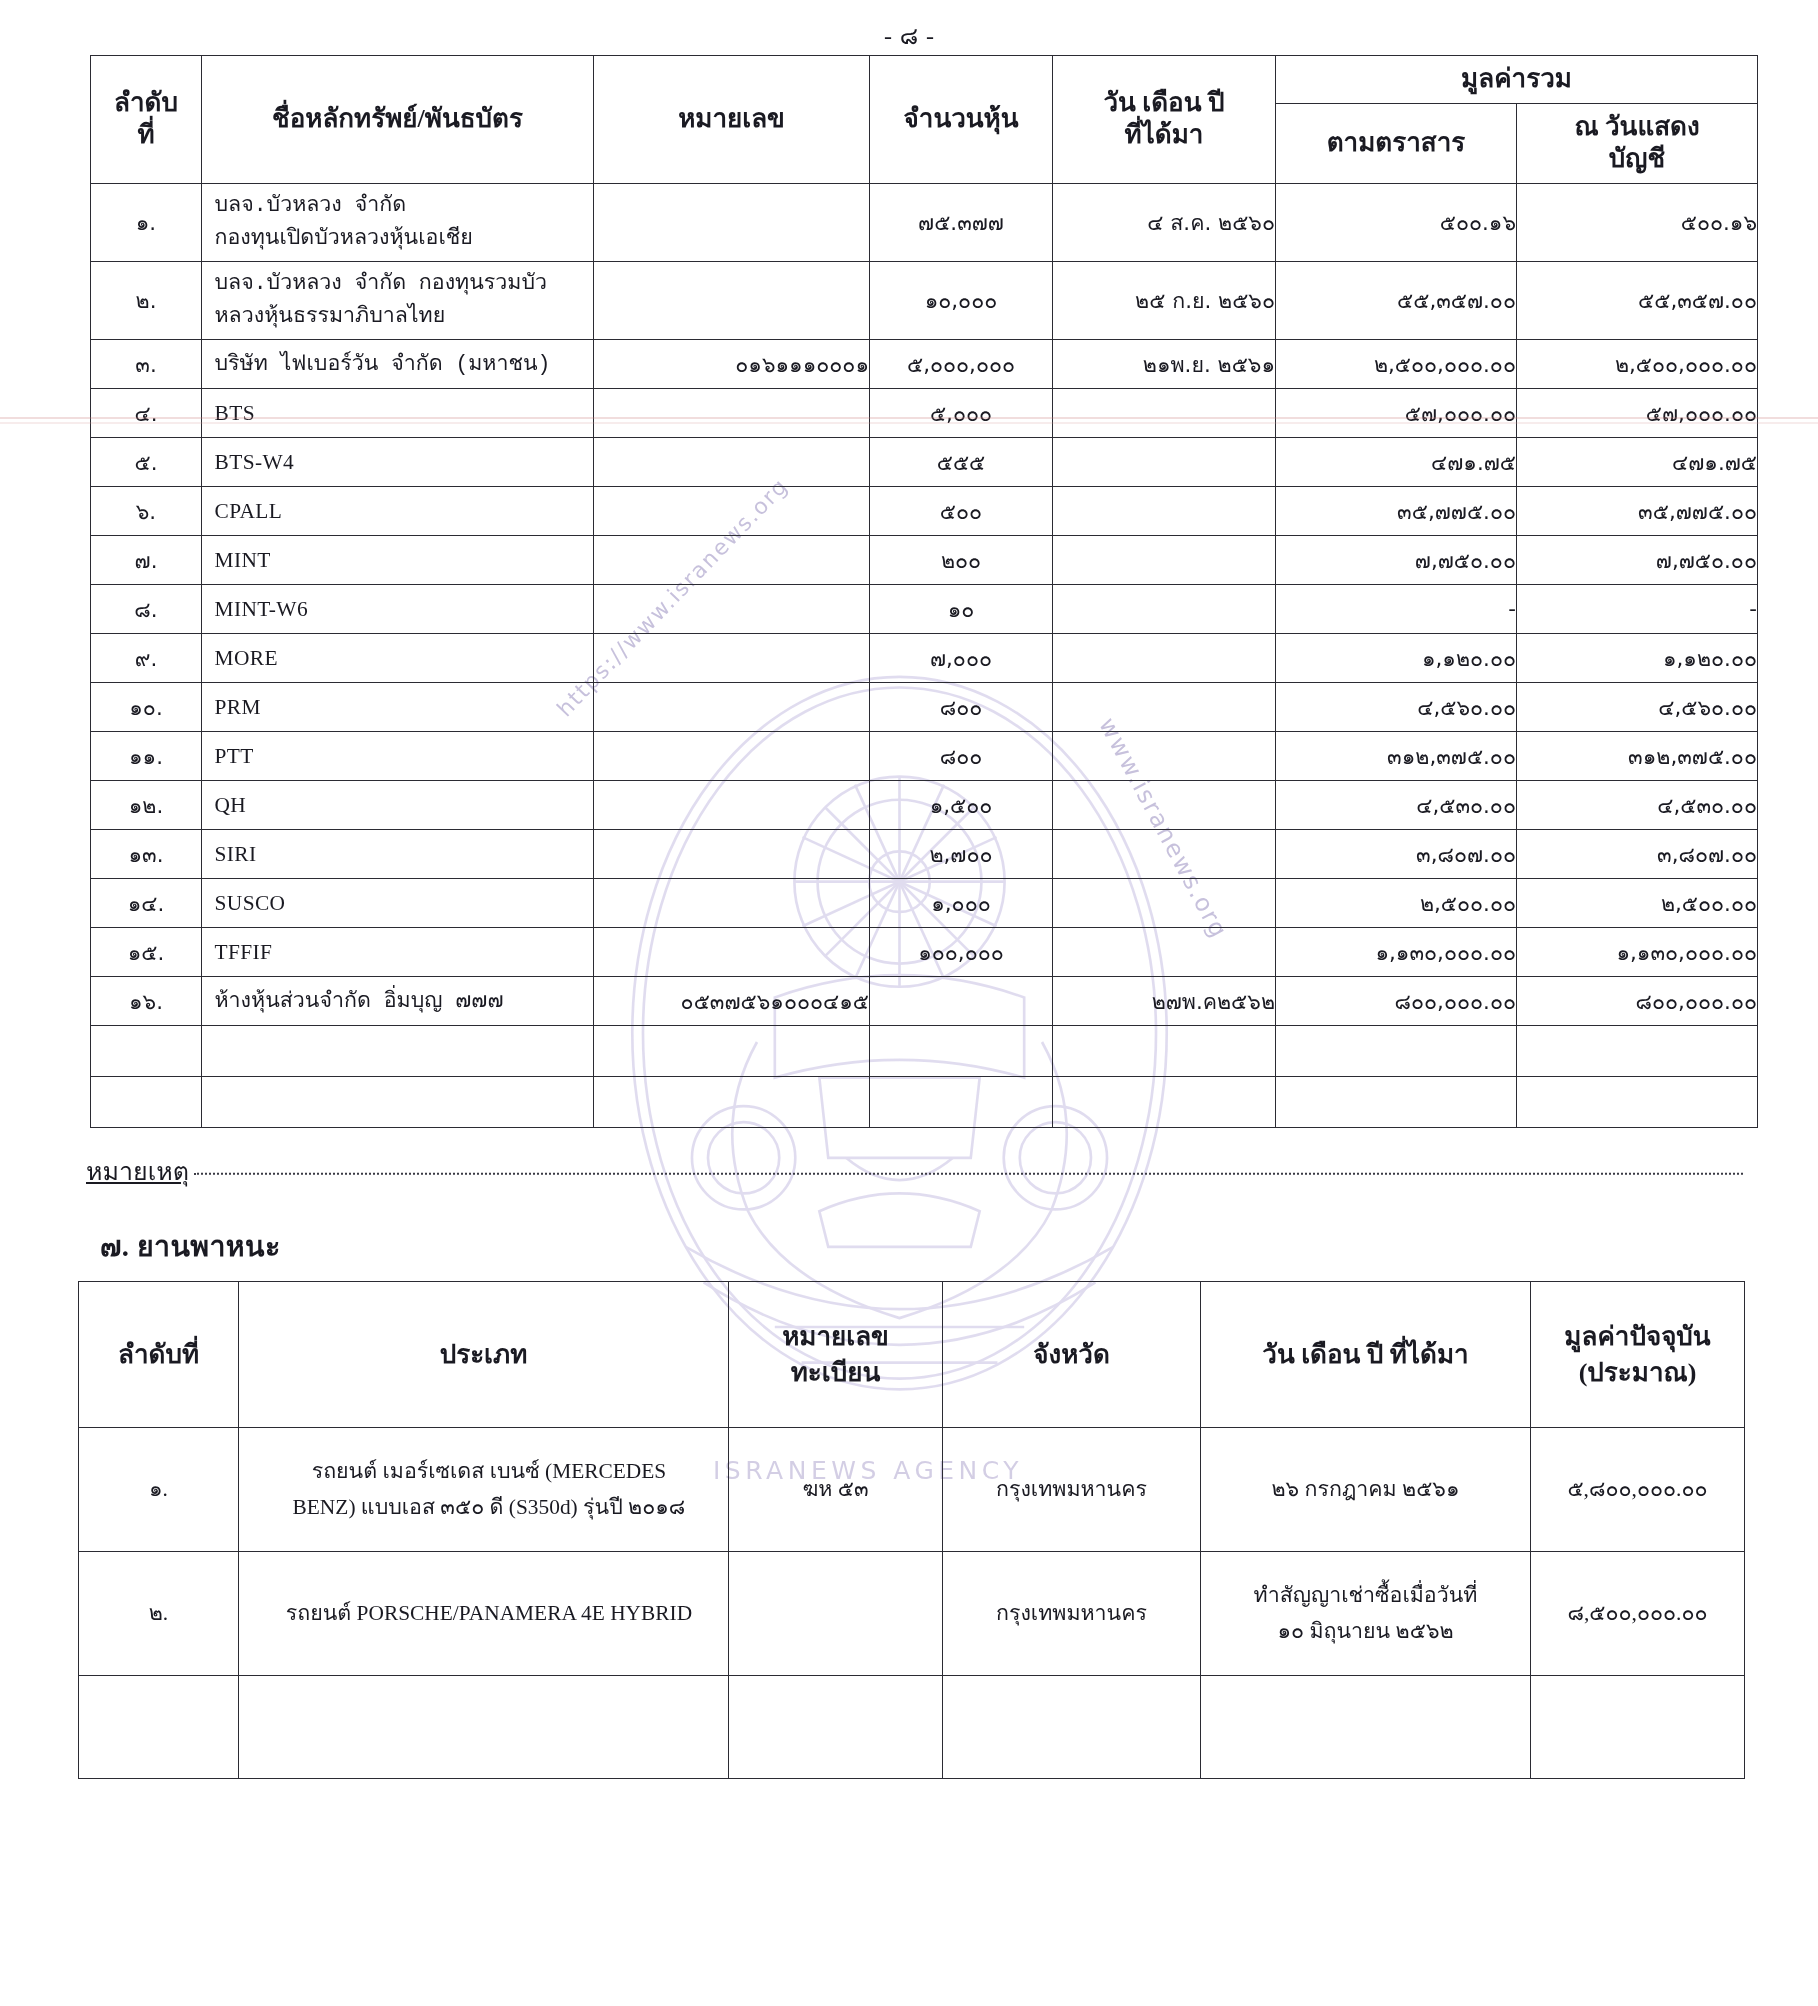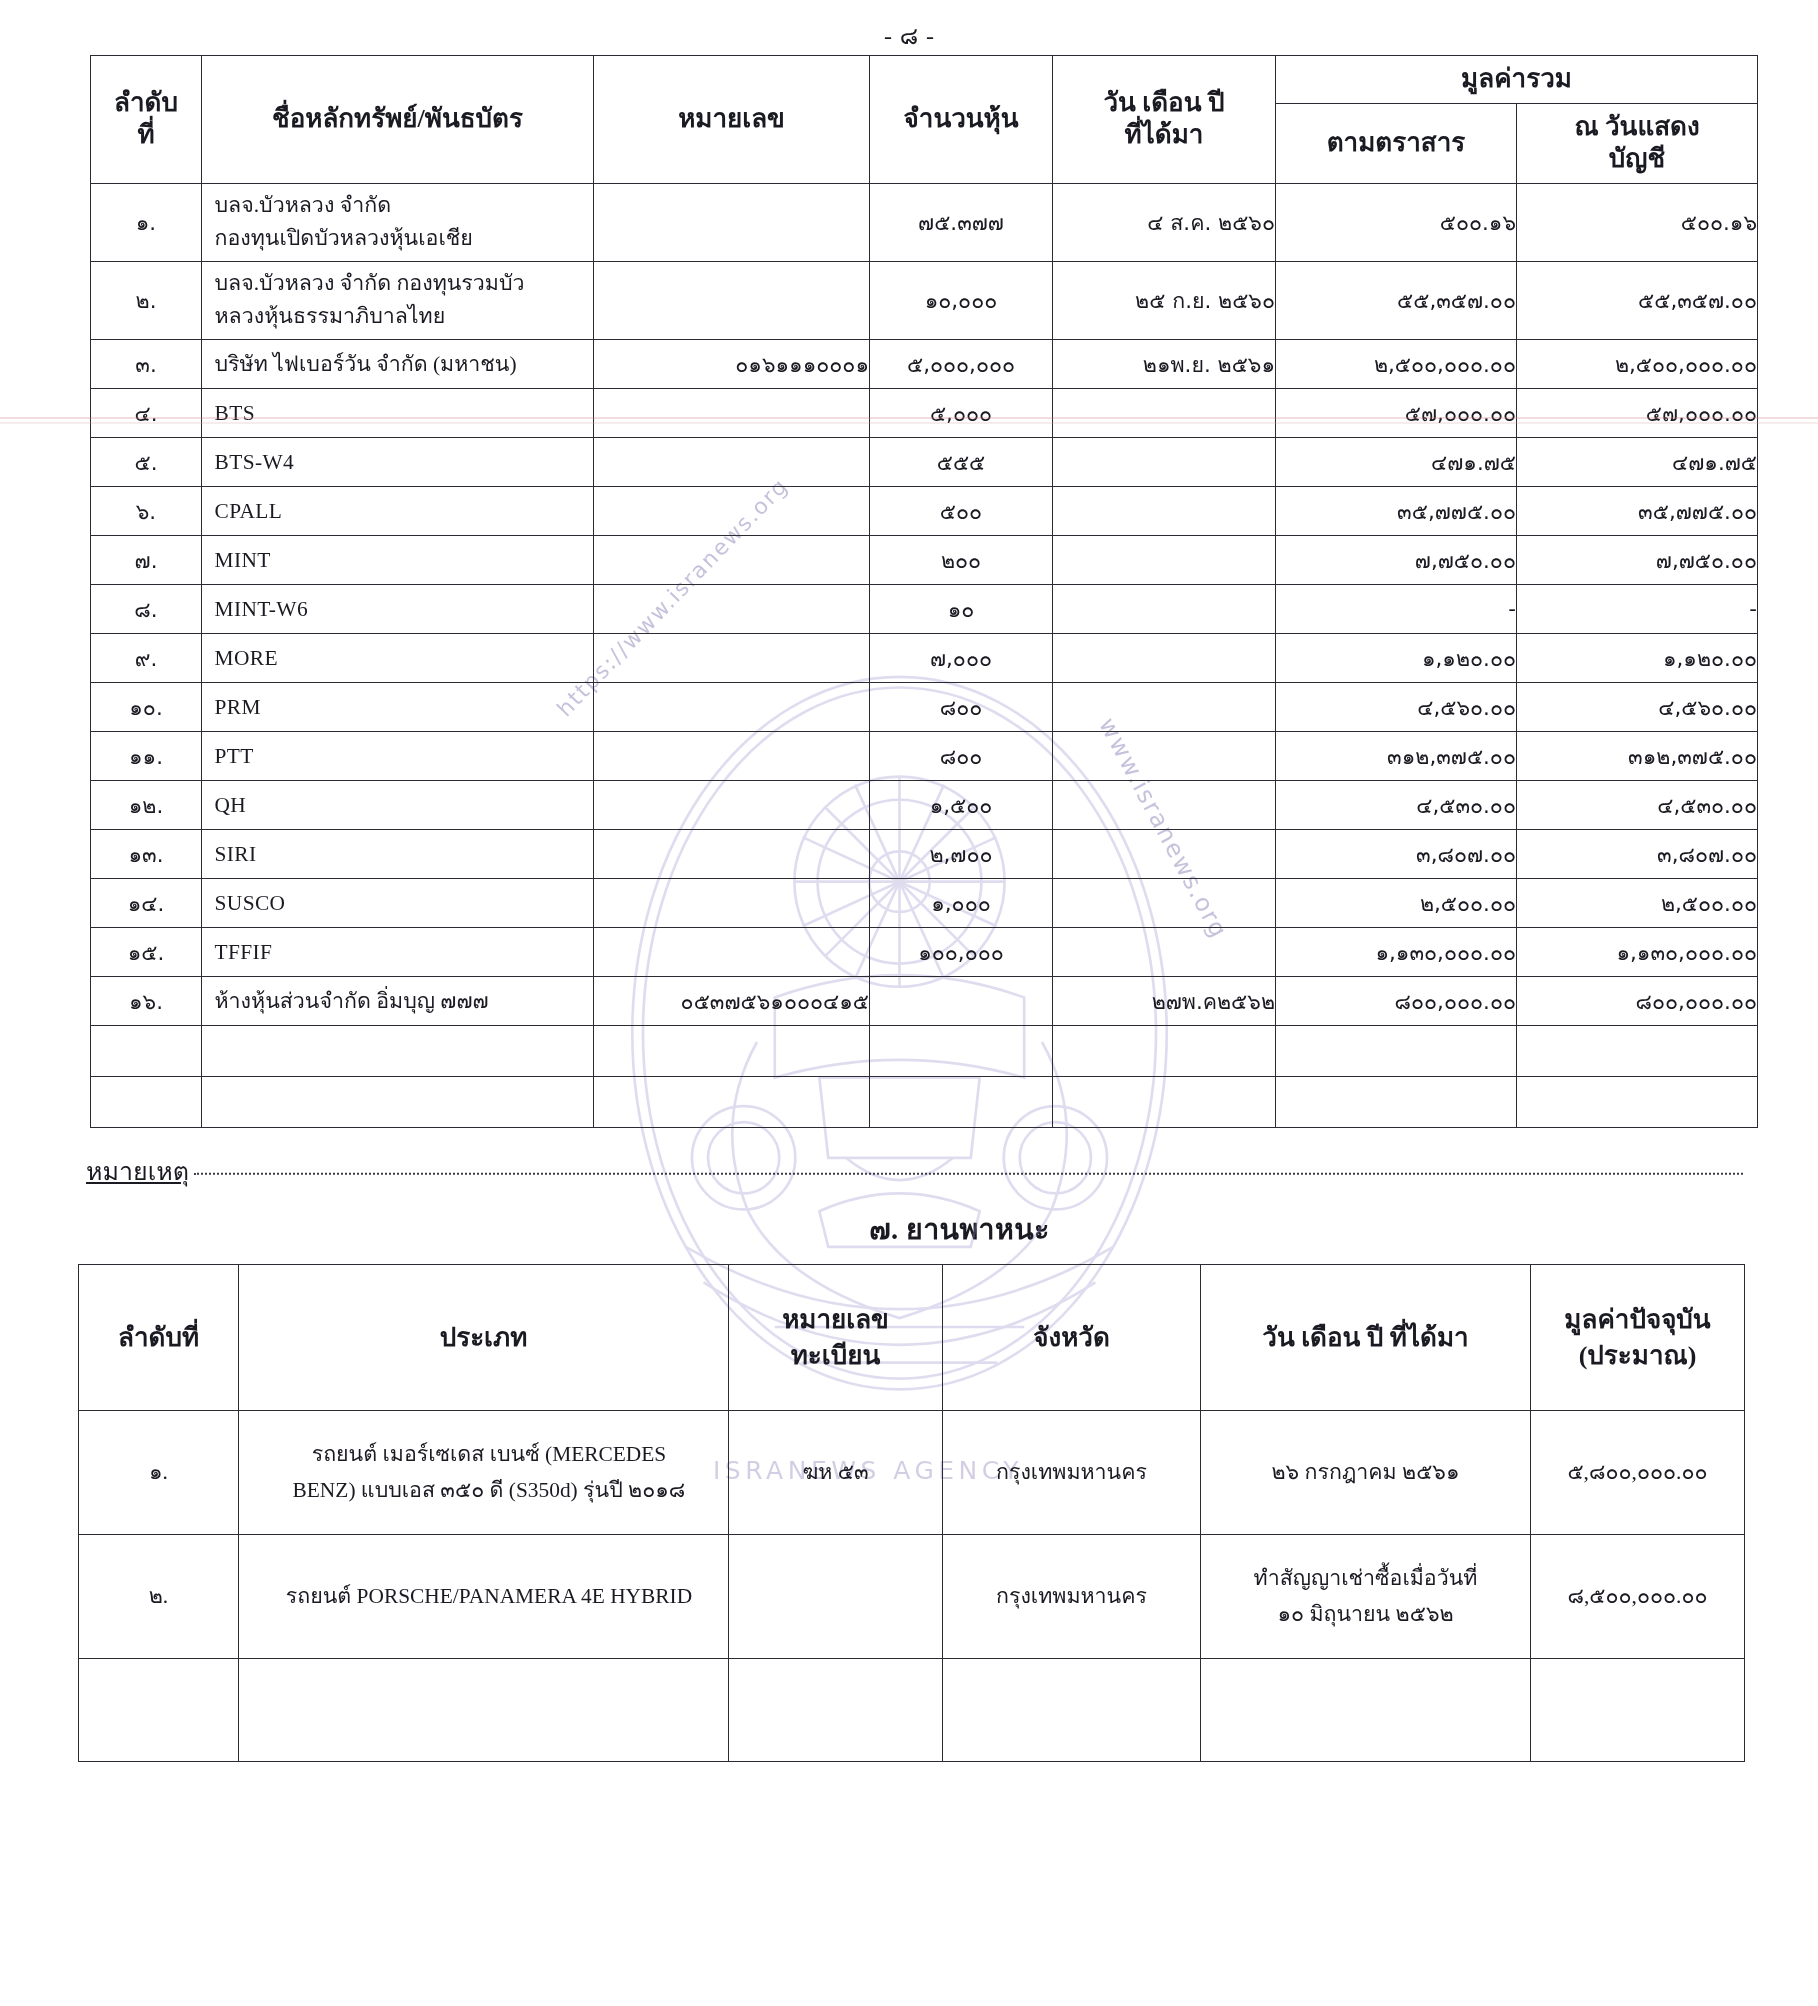--- a/index.html
+++ b/index.html
@@ -79,22 +79,21 @@
   }
 
   
   .section-heading {
     font-size: 28.5px;
     font-weight: 700;
     margin: 25px 0 12.5px 100px;
     letter-spacing: 0.4px;
   }
   .section-heading.second {
-    margin-top: 15px;
-    text-align: center;
+    margin-top: 32px;
   }
 
   
   table {
     border-collapse: collapse;
     position: relative;
     z-index: 7;
     background: transparent;
   }
   table td, table th {
@@ -114,21 +113,21 @@
     font-weight: 700;
     text-align: center;
     line-height: 1.25;
     padding: 7.1px 3.6px;
   }
   .tbl-invest td {
     font-size: 21.4px;
     height: 48px;
   }
   .c-no     { text-align: center; font-size: 21.4px; }
-  .c-name   { text-align: left; padding-left: 12.5px !important; line-height: 1.5; }
+  .c-name   { text-align: left; padding-left: 12.5px !important; line-height: 1.5; font-family: Liberation Mono, monospace; }
   .c-num    { text-align: right; }
   .c-shares { text-align: center; }
   .c-date   { text-align: right; }
   .c-val    { text-align: right; }
 
   .name-two-line {
     padding-top: 5.3px;
     padding-bottom: 5.3px;
   }
   .name-two-line div { line-height: 1.55; }

